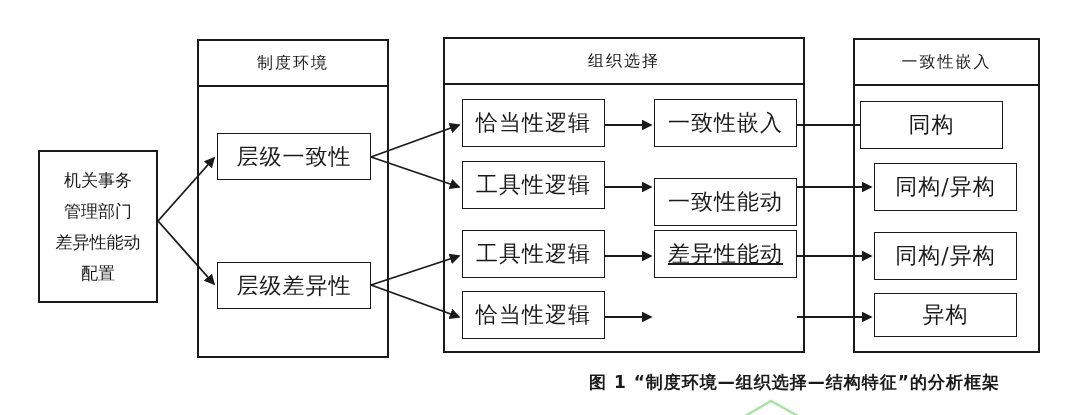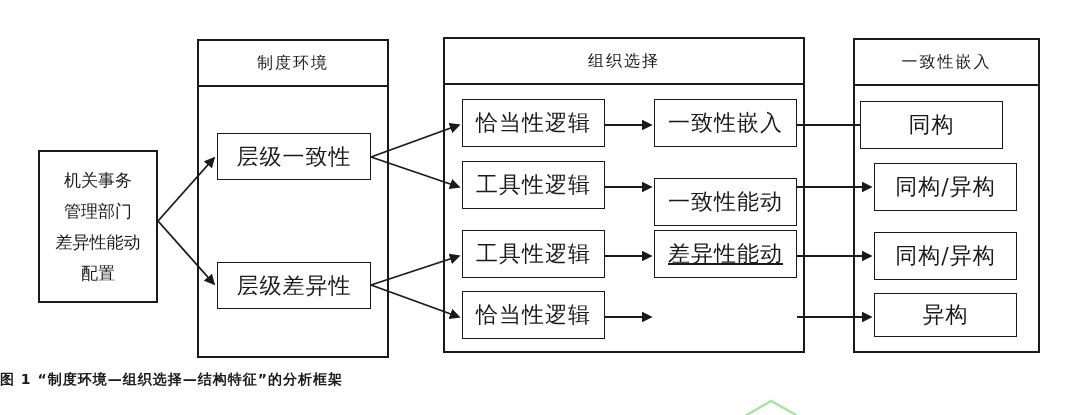--- a/index.html
+++ b/index.html
@@ -68,24 +68,24 @@
     letter-spacing: 1px;
   }
   .panel-institution { left: 197px; top: 39px; width: 192px; height: 319px; }
   .panel-organization { left: 443px; top: 37px; width: 362px; height: 316px; }
   .panel-structure { left: 853px; top: 38px; width: 187px; height: 315px; }
 
   .caption {
     position: absolute;
     left: 0; top: 371px;
     width: 1000px;
-    text-align: left;
+    text-align: right;
     font-family: "DejaVu Sans", "Liberation Sans", sans-serif;
     font-weight: 700;
-    font-size: 14px;
+    font-size: 17px;
     color: var(--line);
     letter-spacing: 1px;
   }
 </style>
 </head>
 <body>
 
 <div class="stage">
 
   <svg class="arrow-layer" viewBox="0 0 1080 415">

